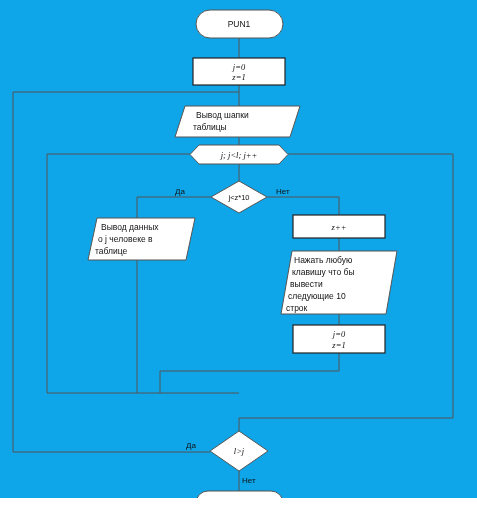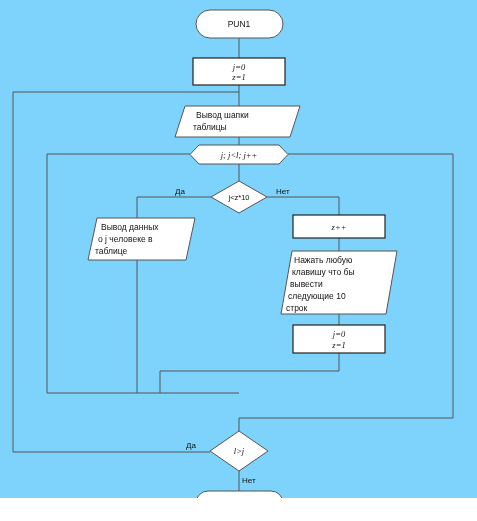--- a/index.html
+++ b/index.html
@@ -4,21 +4,21 @@
 <style>
   html, body {
     margin: 0;
     padding: 0;
     background: #ffffff;
   }
   #page {
     position: relative;
     width: 477px;
     height: 498px;
-    background: #7dd3fc;
+    background: #0ea5e9;
     overflow: hidden;
     font-family: "Liberation Sans", sans-serif;
   }
   svg#flowchart {
     display: block;
     width: 477px;
     height: 521px;
   }
   .shape {
     fill: #ffffff;

